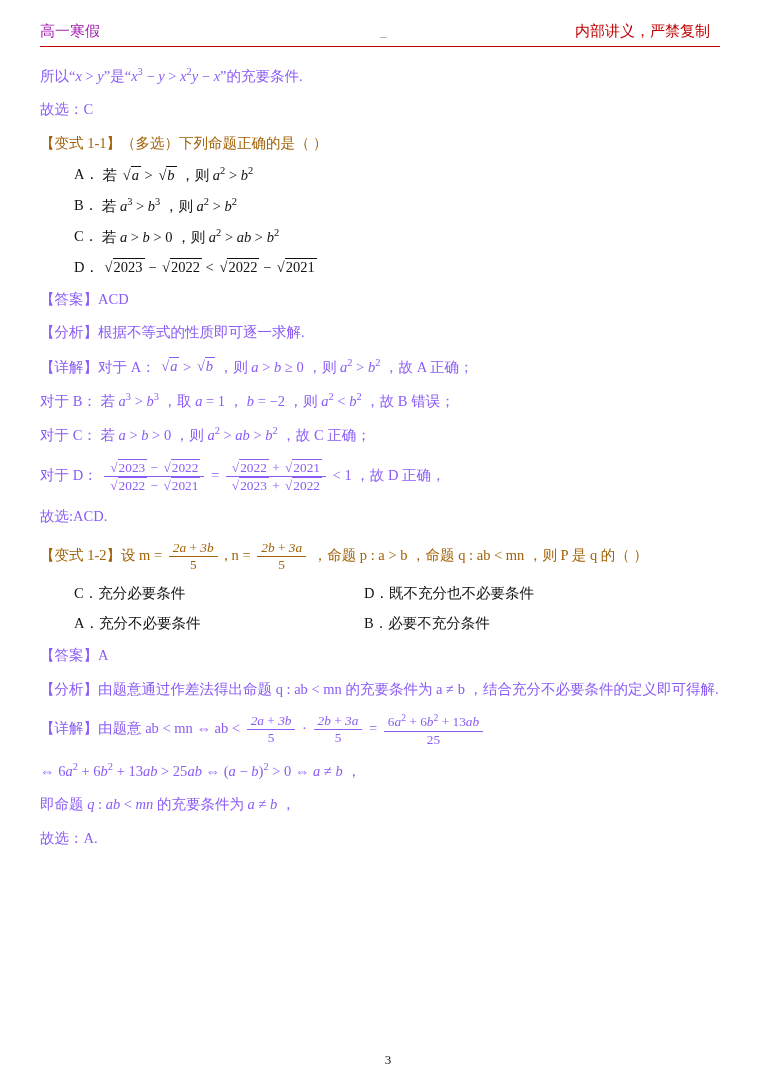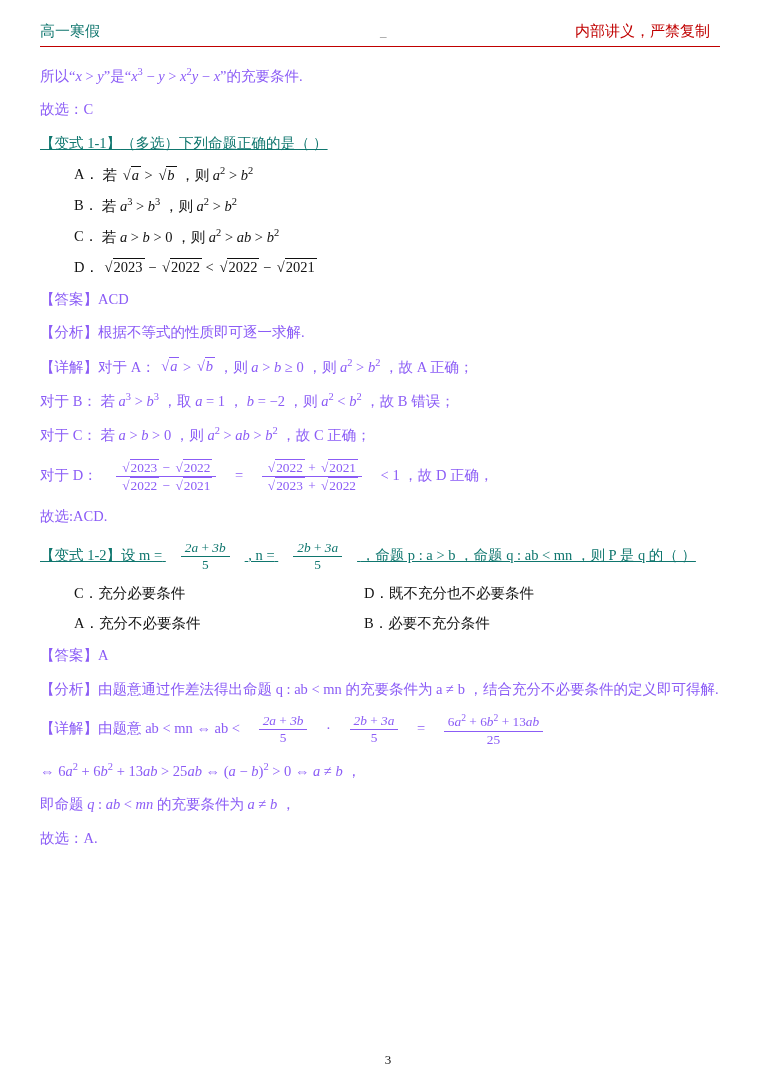--- a/index.html
+++ b/index.html
@@ -24,21 +24,21 @@
   
   .header {
     position: relative;
     height: 30px;
   }
   .header-left {
     position: absolute;
     left: 0;
     top: 4px;
     font-size: 15px;
-    color: #0f766e;
+    color: #a21caf;
     font-family: Liberation Serif, serif;
     text-align: center;
   }
   .header-center {
     position: absolute;
     left: 340px;
     top: 6px;
     font-size: 13px;
     color: #888;
   }
@@ -60,21 +60,21 @@
   
   .content {
     margin-top: 16px;
   }
   .line {
     font-size: 14.5px;
     line-height: 1.55;
     margin: 0 0 11px 0;
     color: #8b5cf6;
   }
-  .line.black { color: #0f766e; text-decoration: underline; }
+  .line.black { color: #a16207; }
   .opt-row {
     display: flex;
     font-size: 14.5px;
     margin: 0 0 11px 0;
     color: #111;
     padding-left: 34px;
   }
   .opt-row .opt {
     width: 290px;
   }
@@ -93,21 +93,21 @@
     padding: 0 2px 0 1px;
     display: inline-block;
     line-height: 1.15;
   }
   .frac {
     display: inline-flex;
     flex-direction: column;
     vertical-align: middle;
     text-align: center;
     font-size: 0.92em;
-    margin: 0 15px;
+    margin: 0 3px;
     line-height: 1.2;
   }
   .frac > .num { border-bottom: 1px solid currentColor; padding: 0 4px; }
   .frac > .den { padding: 0 4px; }
   .big { font-size: 1.02em; }
   .tall { line-height: 2.4; }
   
   .footer {
     position: absolute;
     left: 0;

